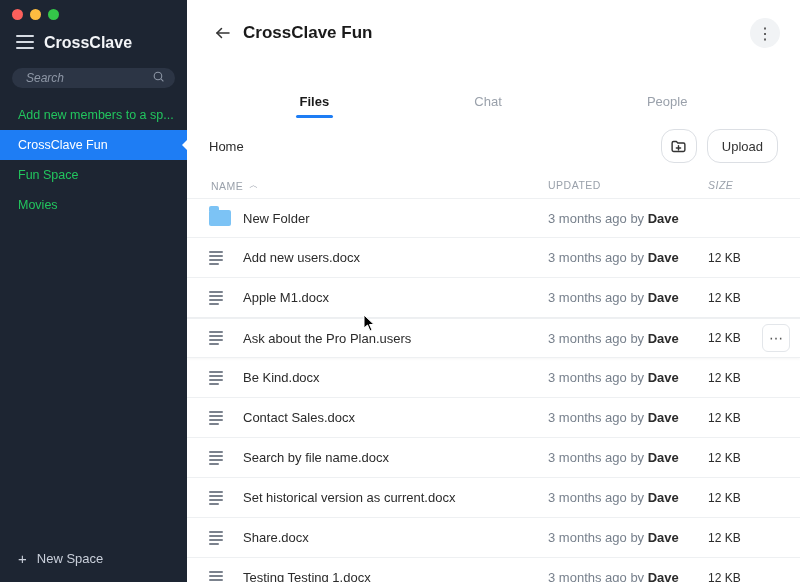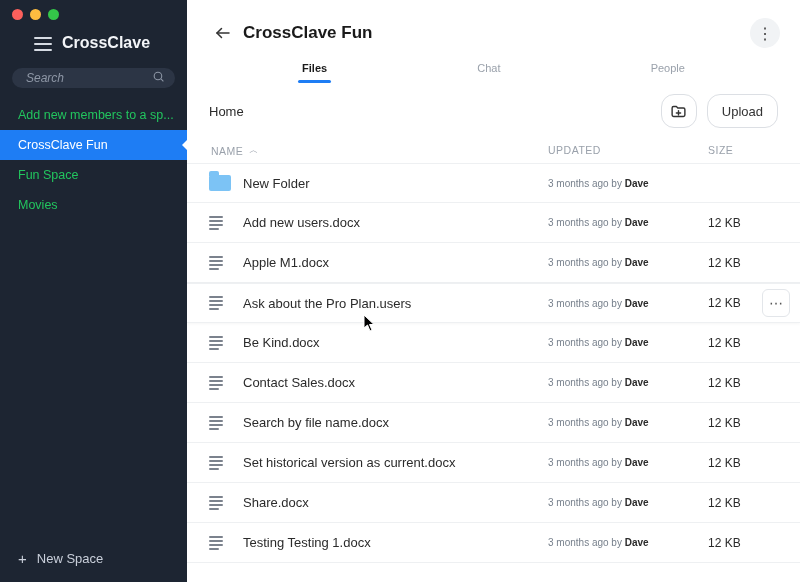--- a/index.html
+++ b/index.html
@@ -3,21 +3,21 @@
 <meta charset="utf-8">
 <style>
 * { box-sizing: border-box; margin: 0; padding: 0; }
 html, body { width: 800px; height: 582px; overflow: hidden; font-family: -apple-system, BlinkMacSystemFont, "Segoe UI", Arial, sans-serif; }
 body { display: flex; background: #fff; }
 
 
 .sidebar { width: 187px; height: 100%; background: #1d2532; color: #fff; display: flex; flex-direction: column; position: relative; }
 .traffic { display: flex; gap: 7px; padding: 9px 12px 0 12px; }
 .tl { width: 11px; height: 11px; border-radius: 50%; }
-.brand-row { display: flex; align-items: flex-end; gap: 10px; padding: 14px 16px 12px 16px; margin-left: 18px; }
+.brand-row { display: flex; align-items: flex-start; gap: 10px; padding: 14px 16px 12px 16px; }
 .hamburger { display: inline-flex; flex-direction: column; justify-content: center; gap: 4px; width: 18px; height: 16px; }
 .hamburger span { display: block; height: 2px; background: #d6dbe3; border-radius: 1px; }
 .brand-title { font-size: 16px; font-weight: 600; color: #f3f5f8; }
 
 .search-wrap { margin: 4px 12px 12px 12px; position: relative; }
 .search-input { width: 100%; background: #2c3545; border: none; border-radius: 16px; height: 20px; padding: 0 30px 0 14px; color: #cfd6e0; font-size: 12px; font-style: italic; }
 .search-input::placeholder { color: #8e97a6; font-style: italic; }
 .search-icon { position: absolute; right: 10px; top: 50%; transform: translateY(-50%); color: #8e97a6; font-size: 13px; pointer-events: none; }
 
 .space-list { display: flex; flex-direction: column; }
@@ -30,43 +30,43 @@
 
 
 .main { flex: 1; height: 100%; display: flex; flex-direction: column; overflow: hidden; }
 
 .header { display: flex; align-items: center; padding: 18px 20px 8px 22px; }
 .back-btn { width: 28px; height: 28px; display: flex; align-items: center; justify-content: center; color: #333; cursor: pointer; font-size: 18px; }
 .page-title { font-size: 17px; font-weight: 700; color: #1a1a1a; margin-left: 6px; }
 .more-btn { margin-left: auto; width: 30px; height: 30px; border-radius: 50%; background: #f1f3f5; display: flex; align-items: center; justify-content: center; color: #444; cursor: pointer; font-size: 16px; }
 
 .tabs { display: flex; justify-content: space-around; padding: 0 40px; }
-.tab { padding: 6px 4px 8px 4px; font-size: 11px; color: #9aa1ab; cursor: pointer; position: relative; }
+.tab { padding: 6px 4px 8px 4px; font-size: 13px; color: #9aa1ab; cursor: pointer; position: relative; margin-top: 32px; }
 .tab.active { color: #1a1a1a; font-weight: 600; }
 .tab.active::after { content: ""; position: absolute; left: 0; right: 0; bottom: -1px; height: 3px; background: #1e7df4; border-radius: 2px; }
 
 .toolbar { display: flex; align-items: center; padding: 12px 22px 10px 22px; }
 .breadcrumb { font-size: 13px; color: #2b2b2b; }
 .tb-right { margin-left: auto; display: flex; gap: 10px; }
 .icon-btn, .upload-btn { height: 34px; border: 1px solid #dcdfe4; border-radius: 13px; background: #fff; display: flex; align-items: center; justify-content: center; cursor: pointer; color: #333; }
 .icon-btn { width: 36px; font-size: 15px; }
 .upload-btn { padding: 0 14px; font-size: 13px; }
 
 .columns { display: flex; padding: 6px 22px 6px 22px; font-size: 10.5px; color: #9aa1ab; letter-spacing: 0.5px; }
 .col-name { flex: 1; display: flex; align-items: center; gap: 6px; padding-left: 2px; }
 .col-name .sort-caret { font-size: 9px; color: #9aa1ab; }
 .col-updated { width: 160px; }
-.col-size { width: 70px; }
+.col-size { width: 70px; font-style: italic; }
 
 .rows { flex: 1; overflow: hidden; }
 .row { display: flex; align-items: center; height: 40px; padding: 0 22px; border-bottom: 1px solid #eef0f2; font-size: 13px; color: #2b2b2b; position: relative; }
 .row:first-child { border-top: 1px solid #eef0f2; }
 .row .icon-cell { width: 34px; display: flex; align-items: center; }
 .row .name-cell { flex: 1; white-space: nowrap; overflow: hidden; text-overflow: ellipsis; }
-.row .updated-cell { width: 160px; font-size: 10px; color: #77808c; }
+.row .updated-cell { width: 160px; font-size: 13px; color: #77808c; }
 .row .updated-cell b { color: #2b2b2b; font-weight: 600; }
 .row .size-cell { width: 70px; font-size: 12px; color: #2b2b2b; }
 
 .folder-glyph { width: 22px; height: 16px; background: #7cc3f5; border-radius: 2px; position: relative; }
 .folder-glyph::before { content: ""; position: absolute; top: -4px; left: 0; width: 10px; height: 5px; background: #7cc3f5; border-radius: 2px 2px 0 0; }
 
 .doc-glyph { display: inline-flex; flex-direction: column; gap: 2px; width: 14px; }
 .doc-glyph span { display: block; height: 2px; background: #7b828d; border-radius: 1px; }
 .doc-glyph span:last-child { width: 70%; }
 

